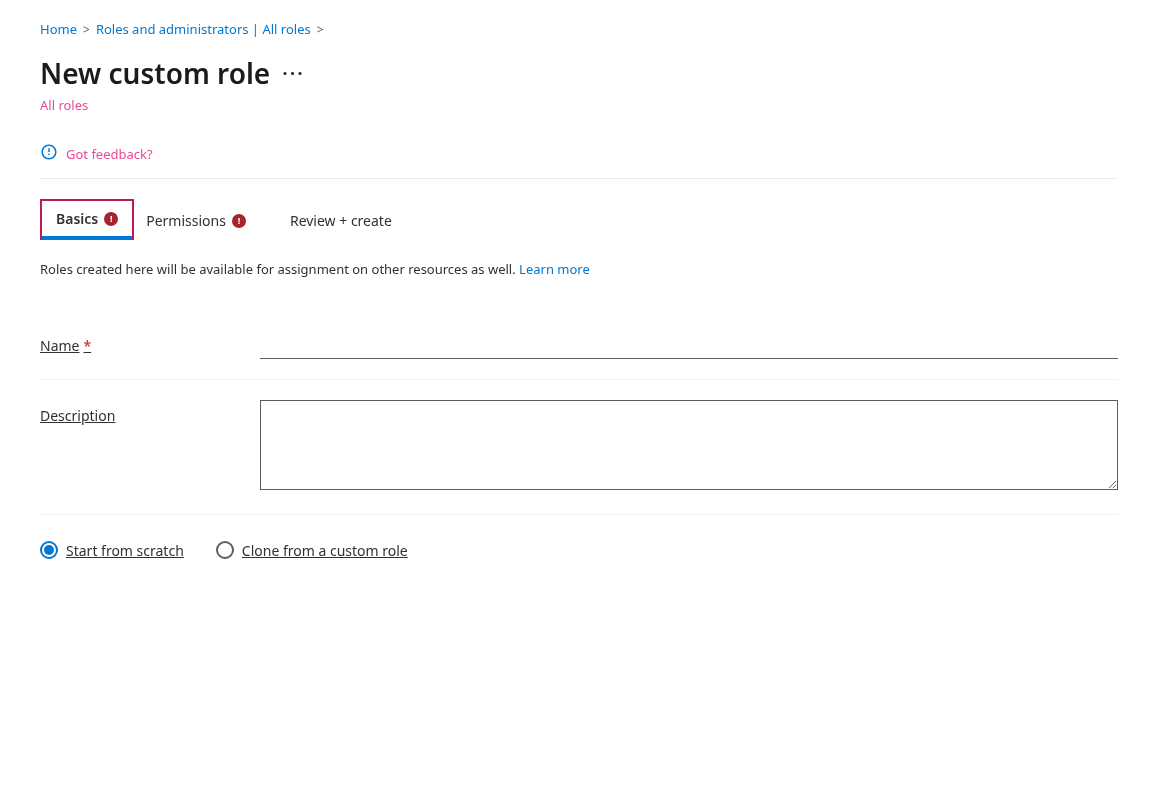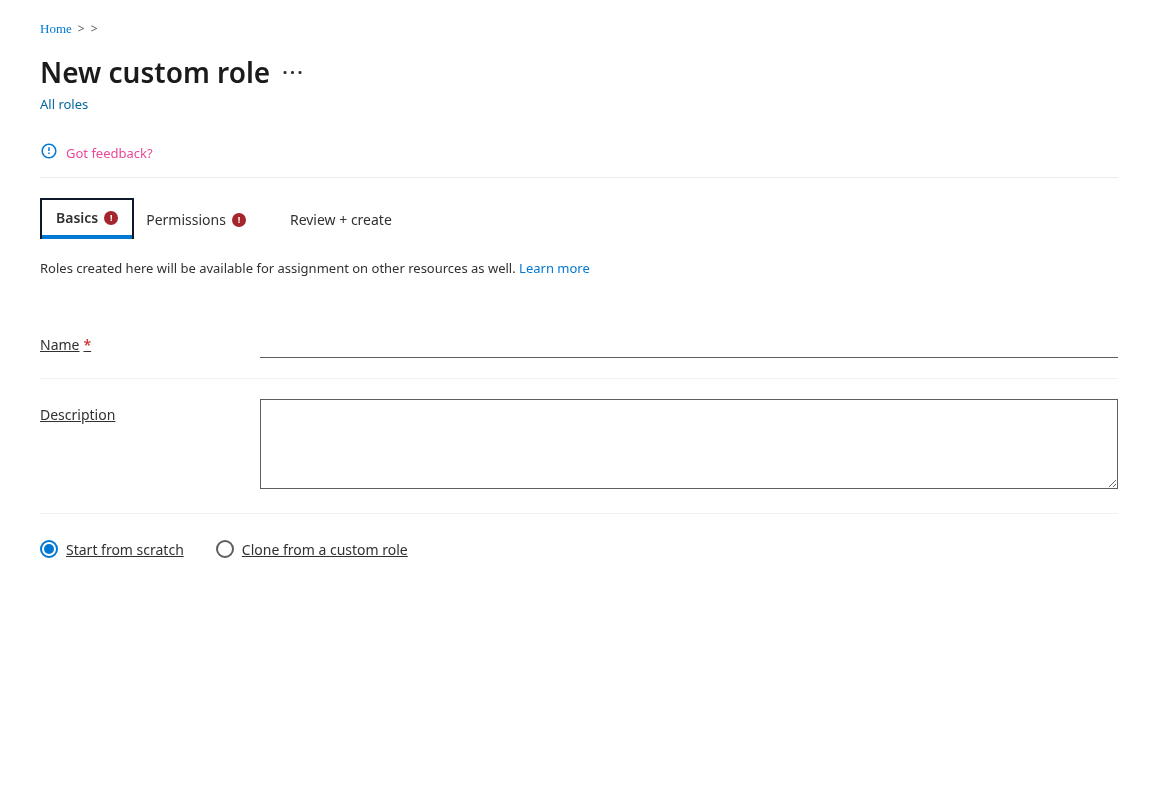--- a/index.html
+++ b/index.html
@@ -19,21 +19,20 @@
       font-size: 13px;
       margin-bottom: 16px;
     }
     .breadcrumb span {
       color: #605e5c;
     }
     .breadcrumb a {
       color: #0078d4;
       text-decoration: none;
       cursor: pointer;
-      font-family: Liberation Serif, serif;
     }
     .breadcrumb .chevron {
       color: #605e5c;
       font-size: 12px;
     }
 
     .page-title {
       font-size: 28px;
       font-weight: 600;
       color: #1b1b1b;
@@ -44,21 +43,21 @@
     }
     .page-title .ellipsis {
       font-size: 20px;
       color: #323130;
       cursor: pointer;
       letter-spacing: 2px;
     }
 
     .subtitle {
       font-size: 13px;
-      color: #0369a1;
+      color: #ec4899;
       margin-bottom: 20px;
     }
 
     .feedback-bar {
       display: flex;
       align-items: center;
       gap: 8px;
       padding: 8px 0 12px 0;
       border-bottom: 1px solid #edebe9;
       margin-bottom: 20px;
@@ -238,41 +237,42 @@
       display: flex;
       flex-direction: column;
     }
   </style>
 </head>
 <body>
 
 <div class="breadcrumb">
   <a>Home</a>
   <span class="chevron">&gt;</span>
+  <a>Roles and administrators | All roles</a>
   <span class="chevron">&gt;</span>
 </div>
 
 <div class="page-title">
   <span>New custom role</span>
   <span class="ellipsis">···</span>
 </div>
 <div class="subtitle">All roles</div>
 
 <div class="feedback-bar">
   <span class="feedback-icon">
     <svg width="18" height="18" viewBox="0 0 18 18" fill="none" xmlns="http://www.w3.org/2000/svg">
       <path d="M9 1.5C4.86 1.5 1.5 4.86 1.5 9s3.36 7.5 7.5 7.5 7.5-3.36 7.5-7.5S13.14 1.5 9 1.5zm0 13.5c-3.315 0-6-2.685-6-6s2.685-6 6-6 6 2.685 6 6-2.685 6-6 6z" fill="#0078d4"></path>
       <path d="M8.25 5.25h1.5V9h-1.5V5.25zm0 5.25h1.5v1.5h-1.5v-1.5z" fill="#0078d4"></path>
     </svg>
   </span>
   <a class="feedback-link">Got feedback?</a>
 </div>
 
 <div class="tabs">
-  <div class="tab active tab-basics-active" style="position:relative; border: 2px solid #0f172a; padding: 8px 14px 10px 14px;">
+  <div class="tab active tab-basics-active" style="position:relative; border: 2px solid #be185d; padding: 8px 14px 10px 14px;">
     <div style="display:flex; align-items:center; gap:6px;">
       <span>Basics</span>
       <span class="tab-error">!</span>
     </div>
     <div style="position:absolute; bottom:0; left:0; right:0; height:2px; background:#0078d4;"></div>
   </div>
   <div class="tab" style="display:flex; align-items:center; gap:6px;">
     <span>Permissions</span>
     <span class="tab-error">!</span>
   </div>

